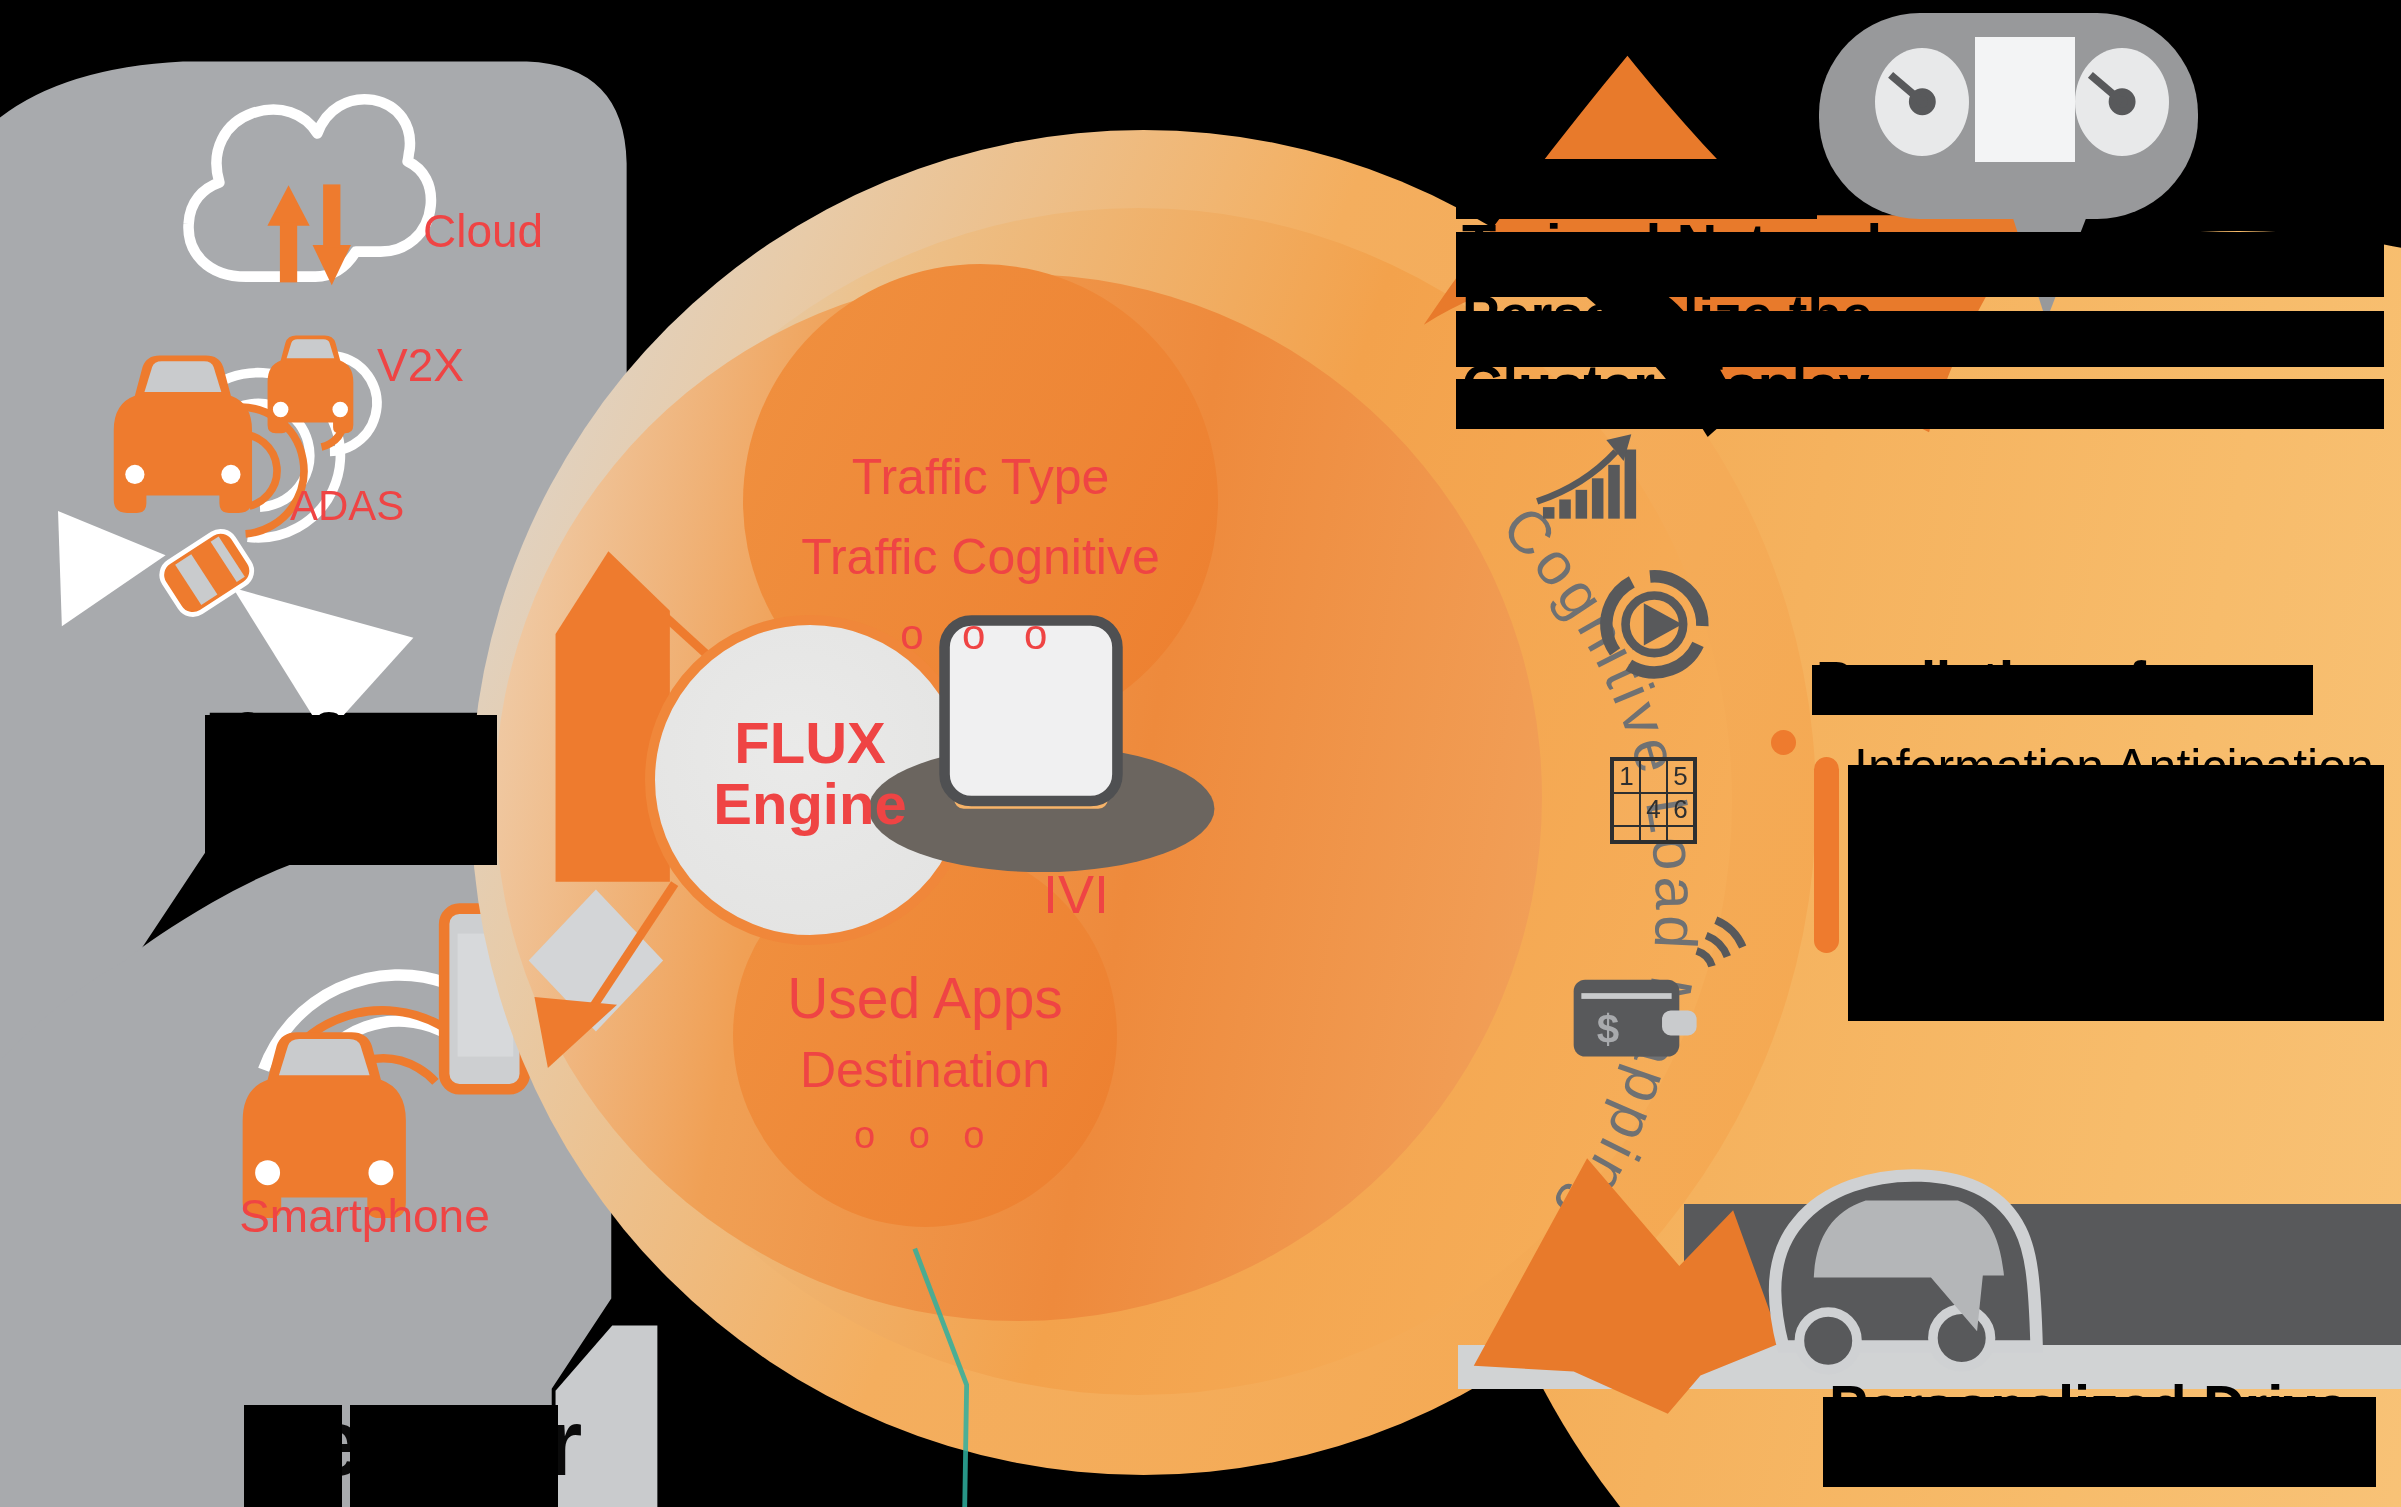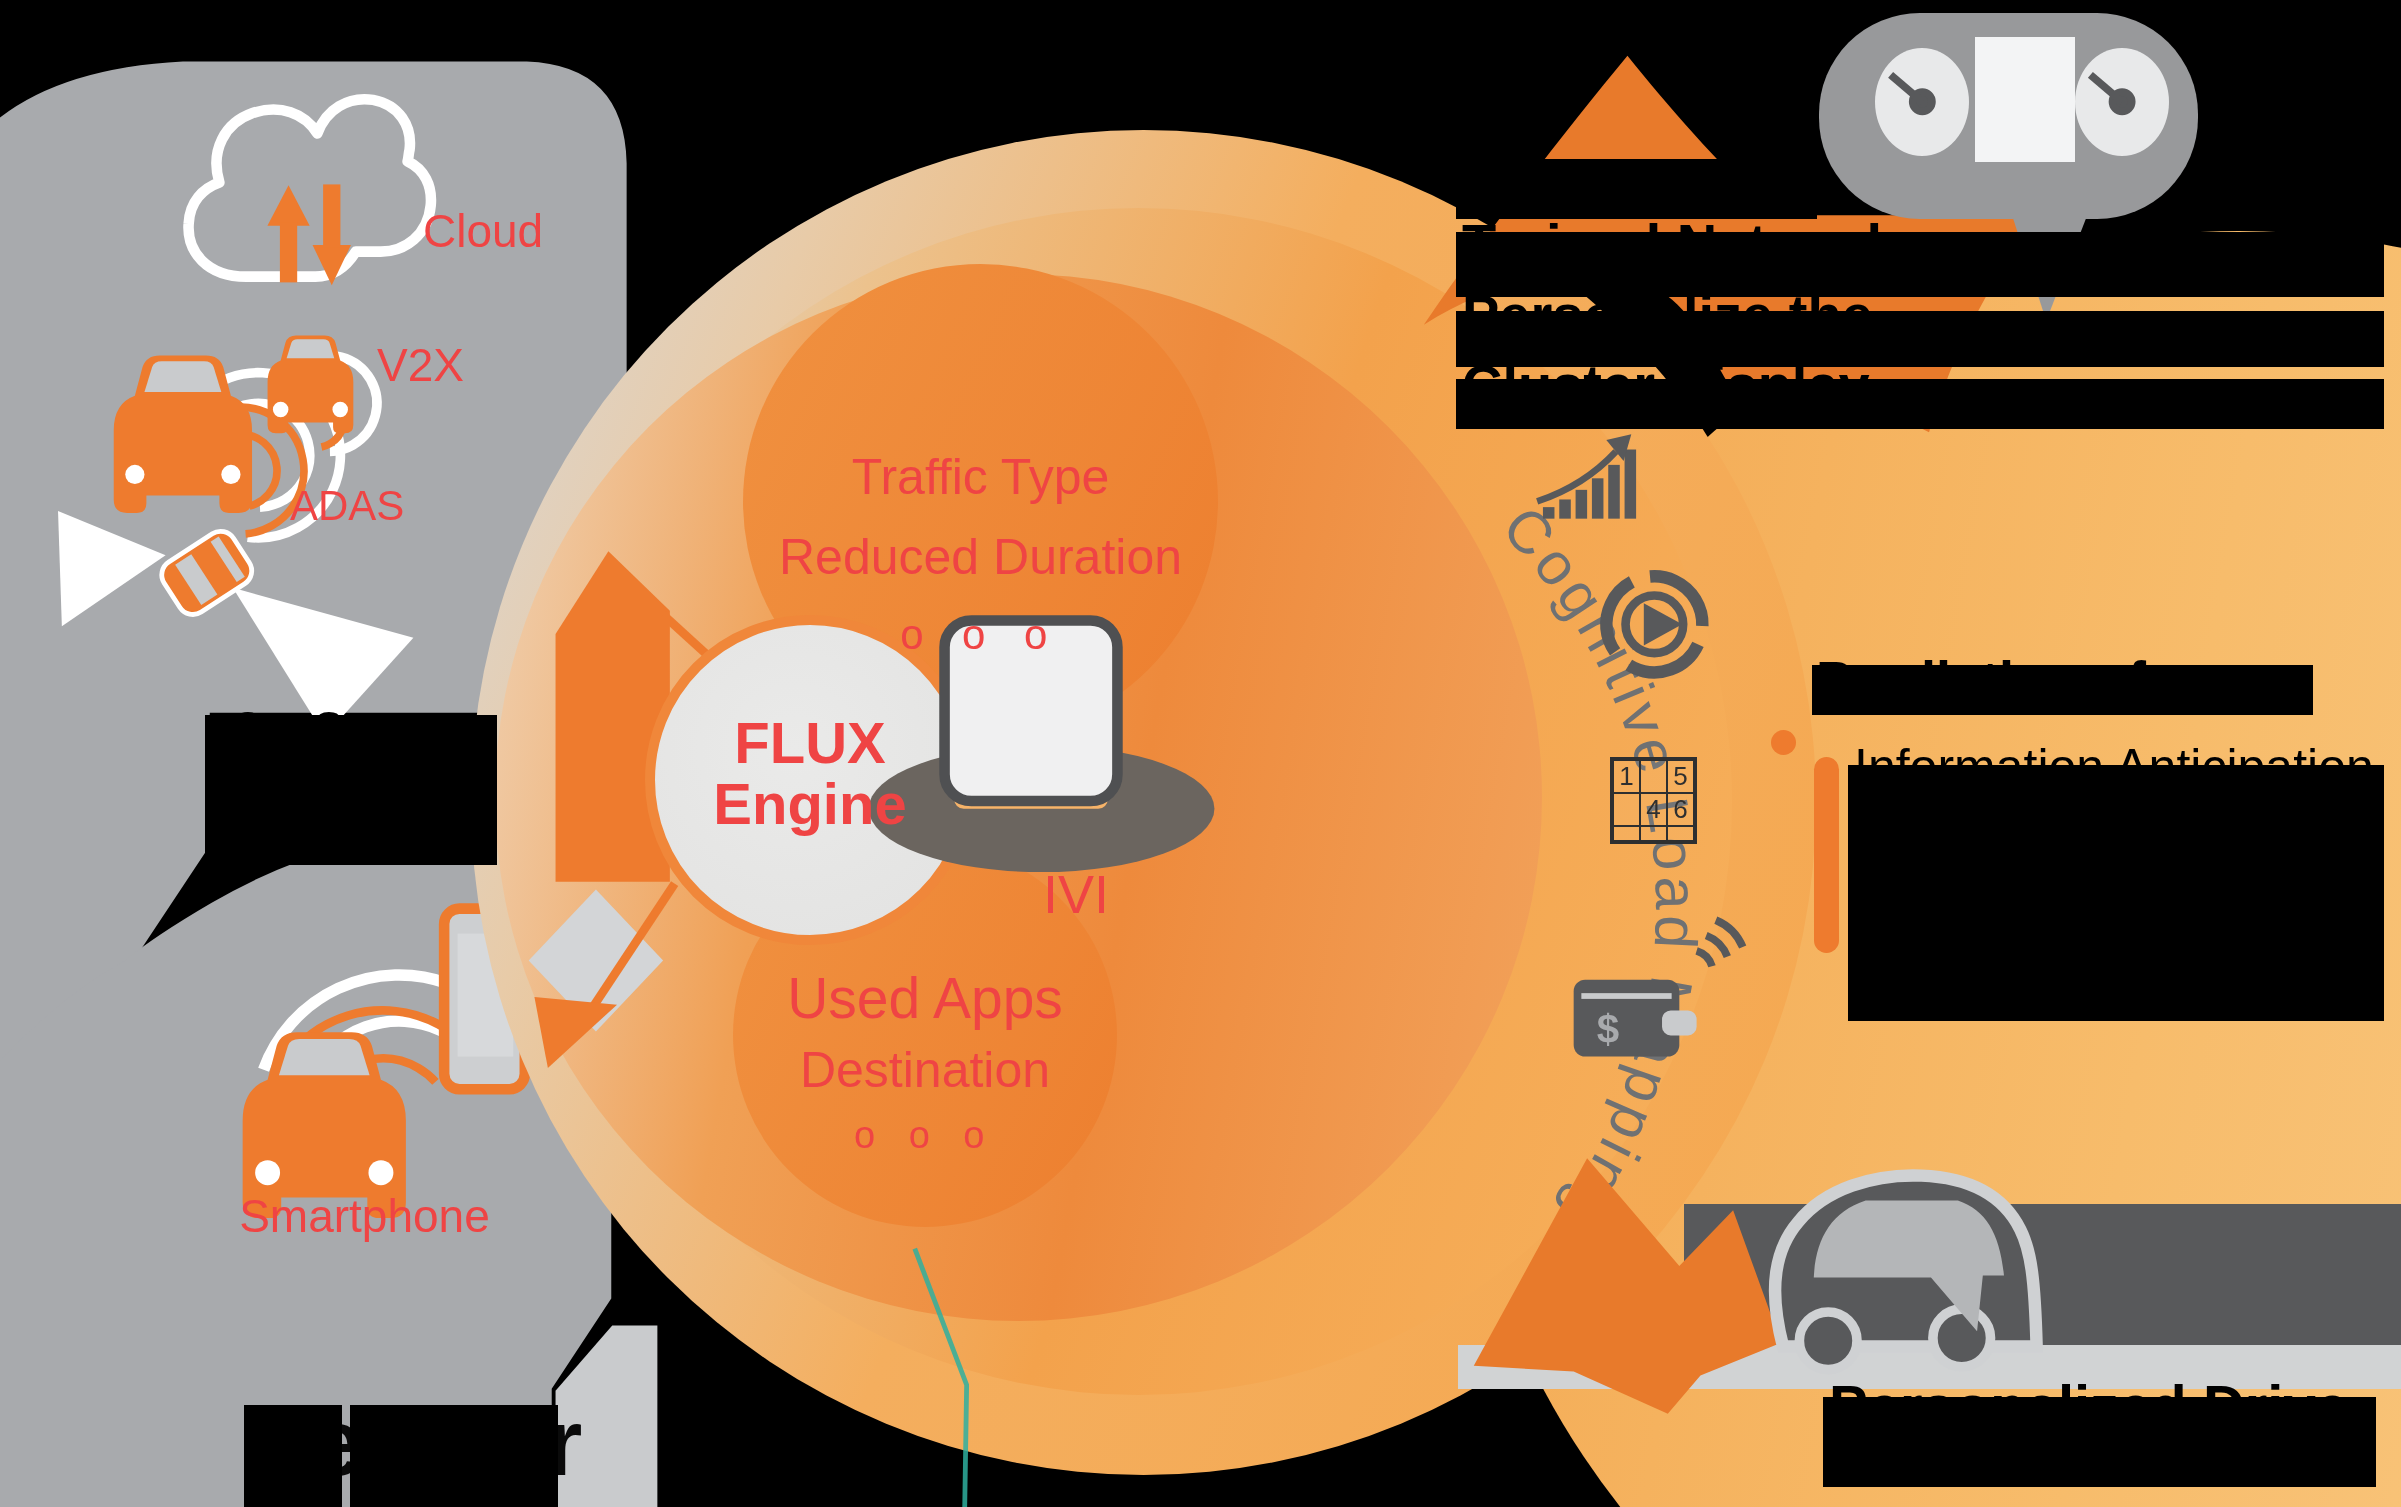--- a/index.html
+++ b/index.html
@@ -220,21 +220,21 @@
 
   <div class="abs lbl" style="left:423px;top:204px;font-size:46px;">Cloud</div>
   <div class="abs lbl" style="left:377px;top:338px;font-size:46px;">V2X</div>
   <div class="abs lbl" style="left:290px;top:482px;font-size:42px;">ADAS</div>
   <div class="abs lbl ctr" style="left:134px;top:1189px;width:461px;font-size:46px;">Smartphone</div>
 
   <div class="abs lbl ctr" style="left:645px;top:709px;width:330px;font-size:58px;font-weight:bold;">FLUX</div>
   <div class="abs lbl ctr" style="left:743px;top:448px;width:475px;font-size:50px;">Traffic Type</div>
 
   <div class="abs lbl ctr" style="left:645px;top:770px;width:330px;font-size:58px;font-weight:bold;">Engine</div>
-  <div class="abs lbl ctr" style="left:743px;top:528px;width:475px;font-size:50px;">Reduced Duration</div>
+  <div class="abs lbl ctr" style="left:743px;top:528px;width:475px;font-size:50px;">Traffic Cognitive</div>
   <div class="abs lbl ctr" style="left:743px;top:611px;width:475px;font-size:42px;letter-spacing:13.4px;">o o o</div>
 
   <div class="abs lbl ctr" style="left:733px;top:965px;width:384px;font-size:57px;">Used Apps</div>
   <div class="abs lbl ctr" style="left:733px;top:1041px;width:384px;font-size:50px;">Destination</div>
   <div class="abs lbl ctr" style="left:733px;top:1114px;width:384px;font-size:38px;letter-spacing:11.5px;">o o o</div>
 
   <div class="abs lbl ctr" style="left:980px;top:863px;width:192px;font-size:54px;">IVI</div>
 
   <div class="abs lbl" style="left:231px;top:703px;font-size:44px;color:#000;">Car Sensors</div>
   <div class="abs lbl" style="left:248px;top:1389px;font-size:94px;font-weight:bold;color:#0a0a0a;">Per Car</div>

